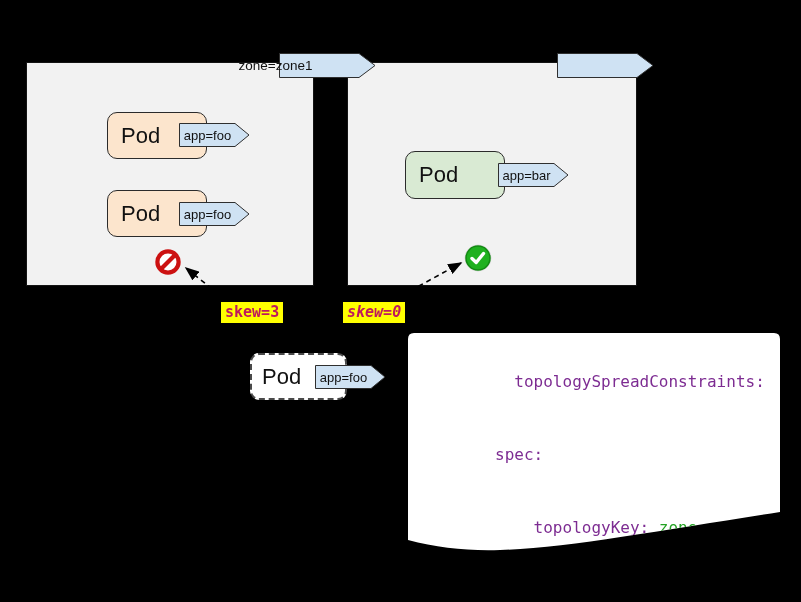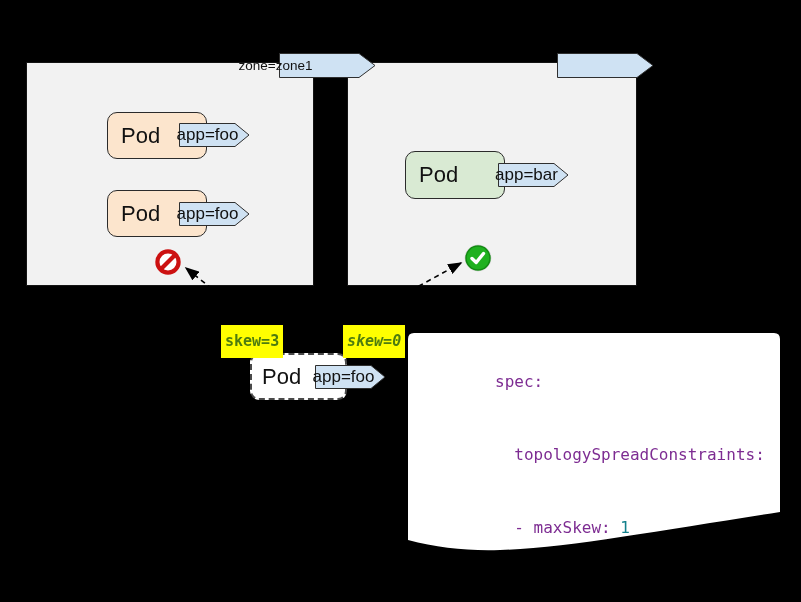--- a/index.html
+++ b/index.html
@@ -14,21 +14,21 @@
   
   .arrows{position:absolute;left:0;top:0;z-index:2;pointer-events:none;}
 
   
   .flag{position:absolute;z-index:4;}
   .flag .lbl{position:absolute;left:0;top:0;height:100%;display:flex;align-items:center;
              justify-content:center;color:#111;}
   .flag-zone{width:97px;height:25px;}
   .flag-zone .lbl{width:81px;font-size:13.5px;}
   .flag-pod{width:71px;height:24px;}
-  .flag-pod .lbl{width:57px;font-size:17px;}
+  .flag-pod .lbl{width:57px;font-size:13px;}
   .zone-flag-1{left:235px;top:53px;padding-left:44px;}
   .zone-flag-2{left:557px;top:53px;}
 
   
   .pod{position:absolute;border:1.5px solid #2b2b2b;border-radius:10px;box-sizing:border-box;
        display:flex;align-items:center;padding-left:13px;font-size:22px;color:#111;z-index:3;}
   .pod-foo{background:#fce5cd;}
   .pod-bar{background:#d9ead3;}
   .pod-z1a{left:107px;top:112px;width:100px;height:47px;}
   .pod-z1b{left:107px;top:190px;width:100px;height:47px;}
@@ -39,23 +39,23 @@
   .pflag-z1b{left:179px;top:202px;}
   .pflag-z2 {left:498px;top:163px;}
   .pflag-new{left:315px;top:365px;}
 
   
   .verdict{position:absolute;z-index:5;}
   .no-entry{left:154px;top:248px;}
   .check{left:464px;top:244px;}
 
   
-  .skew{position:absolute;z-index:6;background:#ffff00;color:#4d7c0f;
+  .skew{position:absolute;z-index:6;background:#ffff00;color:#be185d;
         font-family:"DejaVu Sans Mono",monospace;font-weight:700;font-size:15px;
-        padding:7px 4px;line-height:19px;margin-top:23px;}
+        padding:1px 4px;line-height:19px;}
   .skew3{left:221px;top:302px;}
   .skew0{left:343px;top:302px;font-style:italic;}
 
   
   .code-box{position:absolute;left:408px;top:333px;width:372px;height:218px;background:#fff;z-index:5;
     clip-path:path('M0 6 Q0 0 6 0 L366 0 Q372 0 372 6 L372 179 C260 196 160 215 92 217 C60 218 30 215 0 207 Z');}
   .code{position:absolute;left:10px;top:13px;font-family:"DejaVu Sans Mono",monospace;
         font-size:16px;line-height:24.3px;}
   .code-line{white-space:pre;}
   .code-line span{white-space:pre;}
@@ -146,27 +146,24 @@
   <div class="flag flag-pod pflag-new">
     <svg width="71" height="24" viewBox="0 0 71 24">
       <polygon points="0.5,0.5 56,0.5 70,12 56,23.5 0.5,23.5" fill="#cfe2f3" stroke="#2f2f2f" stroke-width="1"></polygon>
     </svg>
     <span class="lbl">app=foo</span>
   </div>
 
   <div class="code-box">
     <div class="code">
       <div class="code-line">
-        <span class="key">spec:</span><span></span>
-      </div>
-      <div class="code-line">
         <span class="key">  topologySpreadConstraints:</span><span></span>
       </div>
       <div class="code-line">
-        <span class="key">  - maxSkew: </span><span class="num">1</span>
+        <span class="key">spec:</span><span></span>
       </div>
       <div class="code-line">
         <span class="key">    topologyKey: </span><span class="str">zone</span>
       </div>
 
     </div>
   </div>
 
 </div>
 

